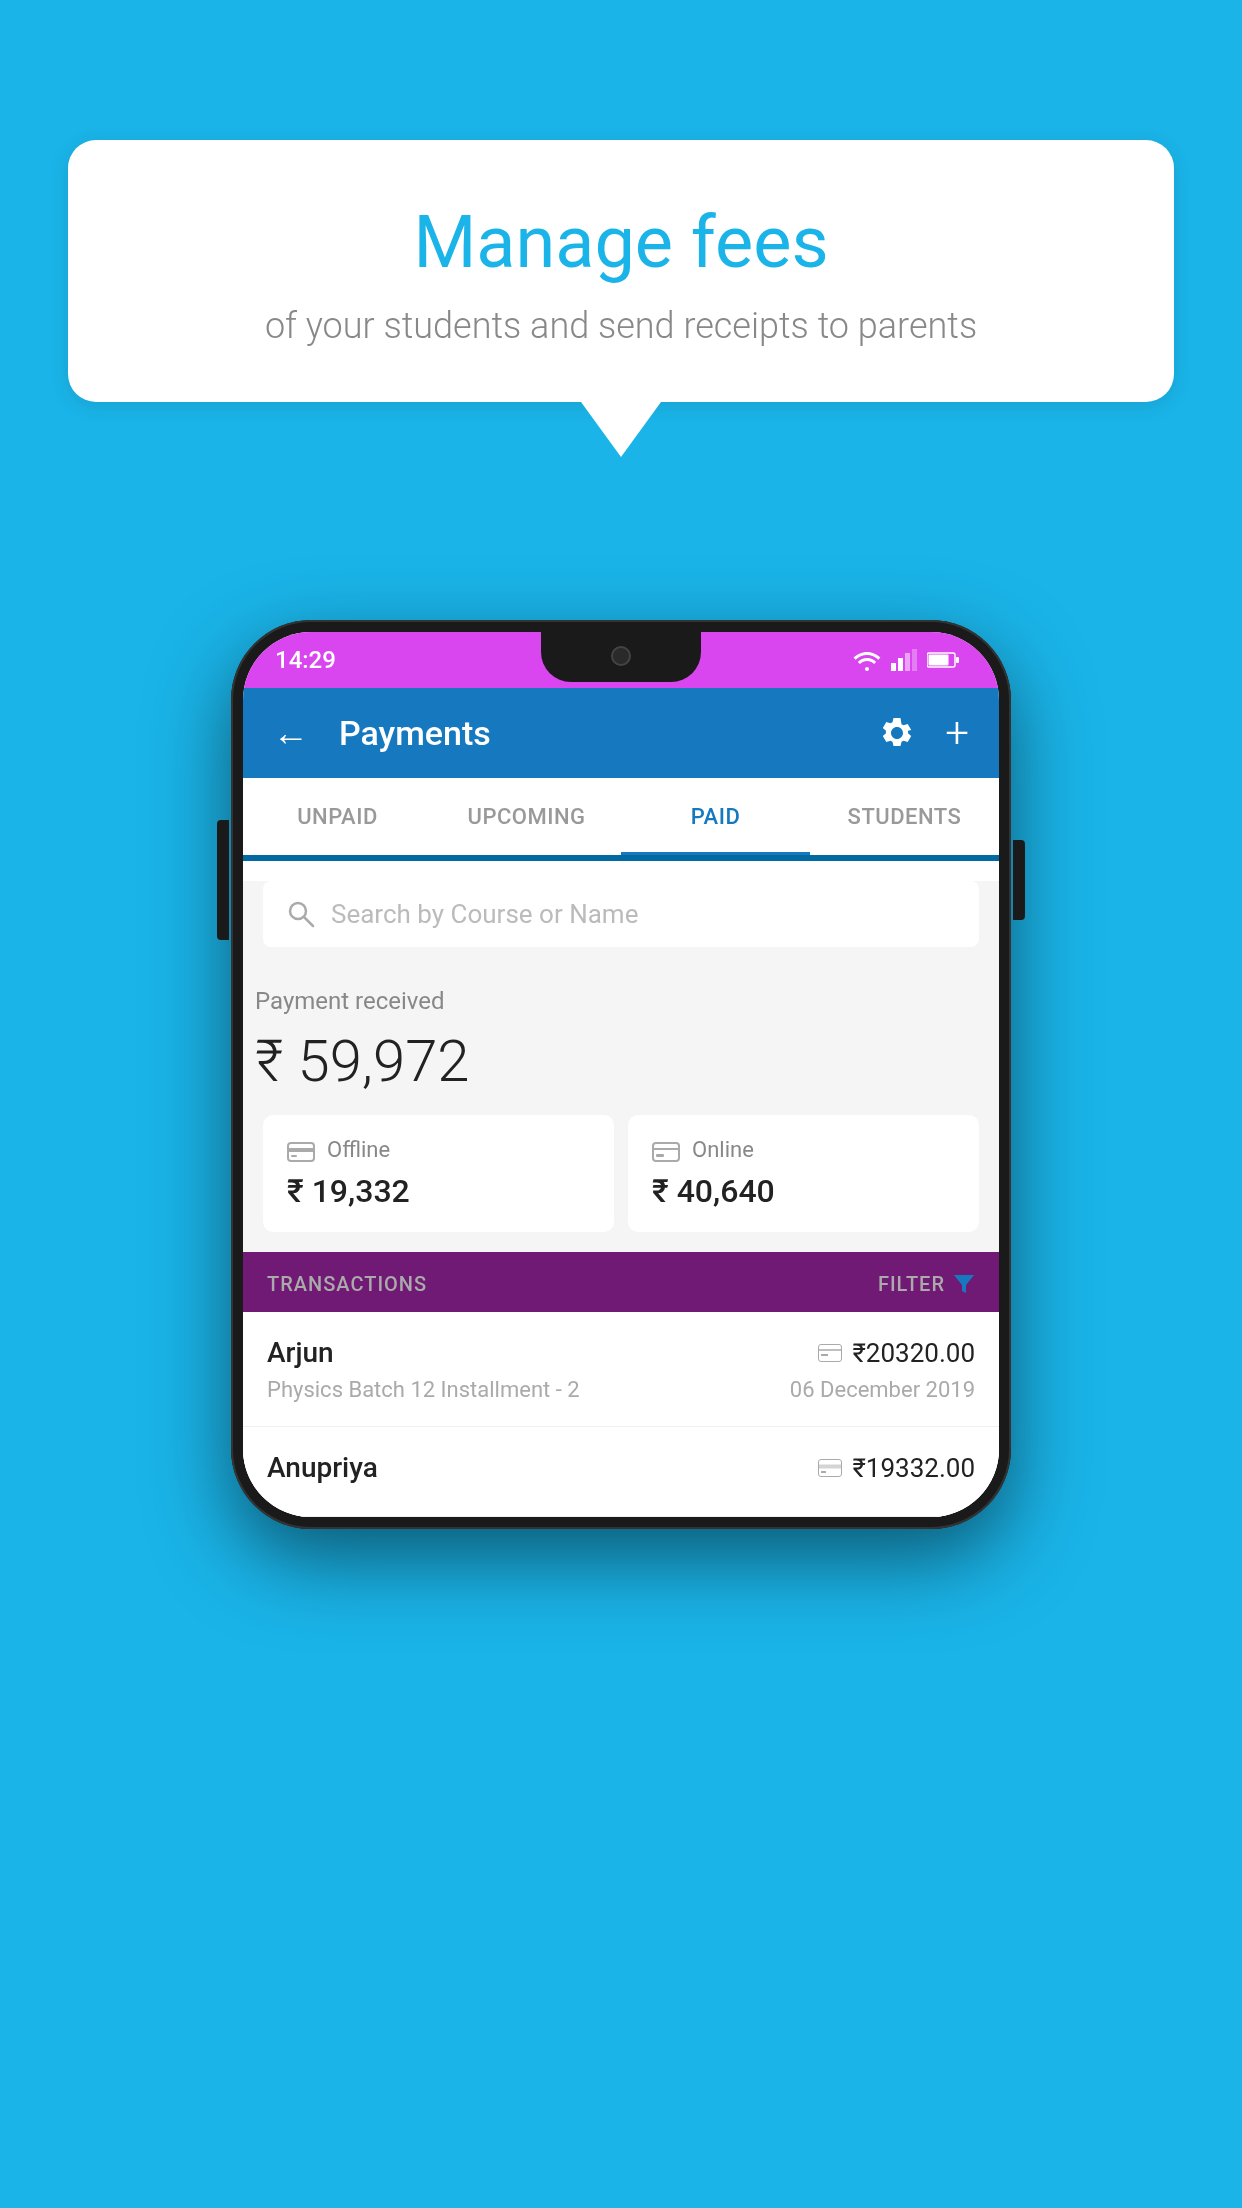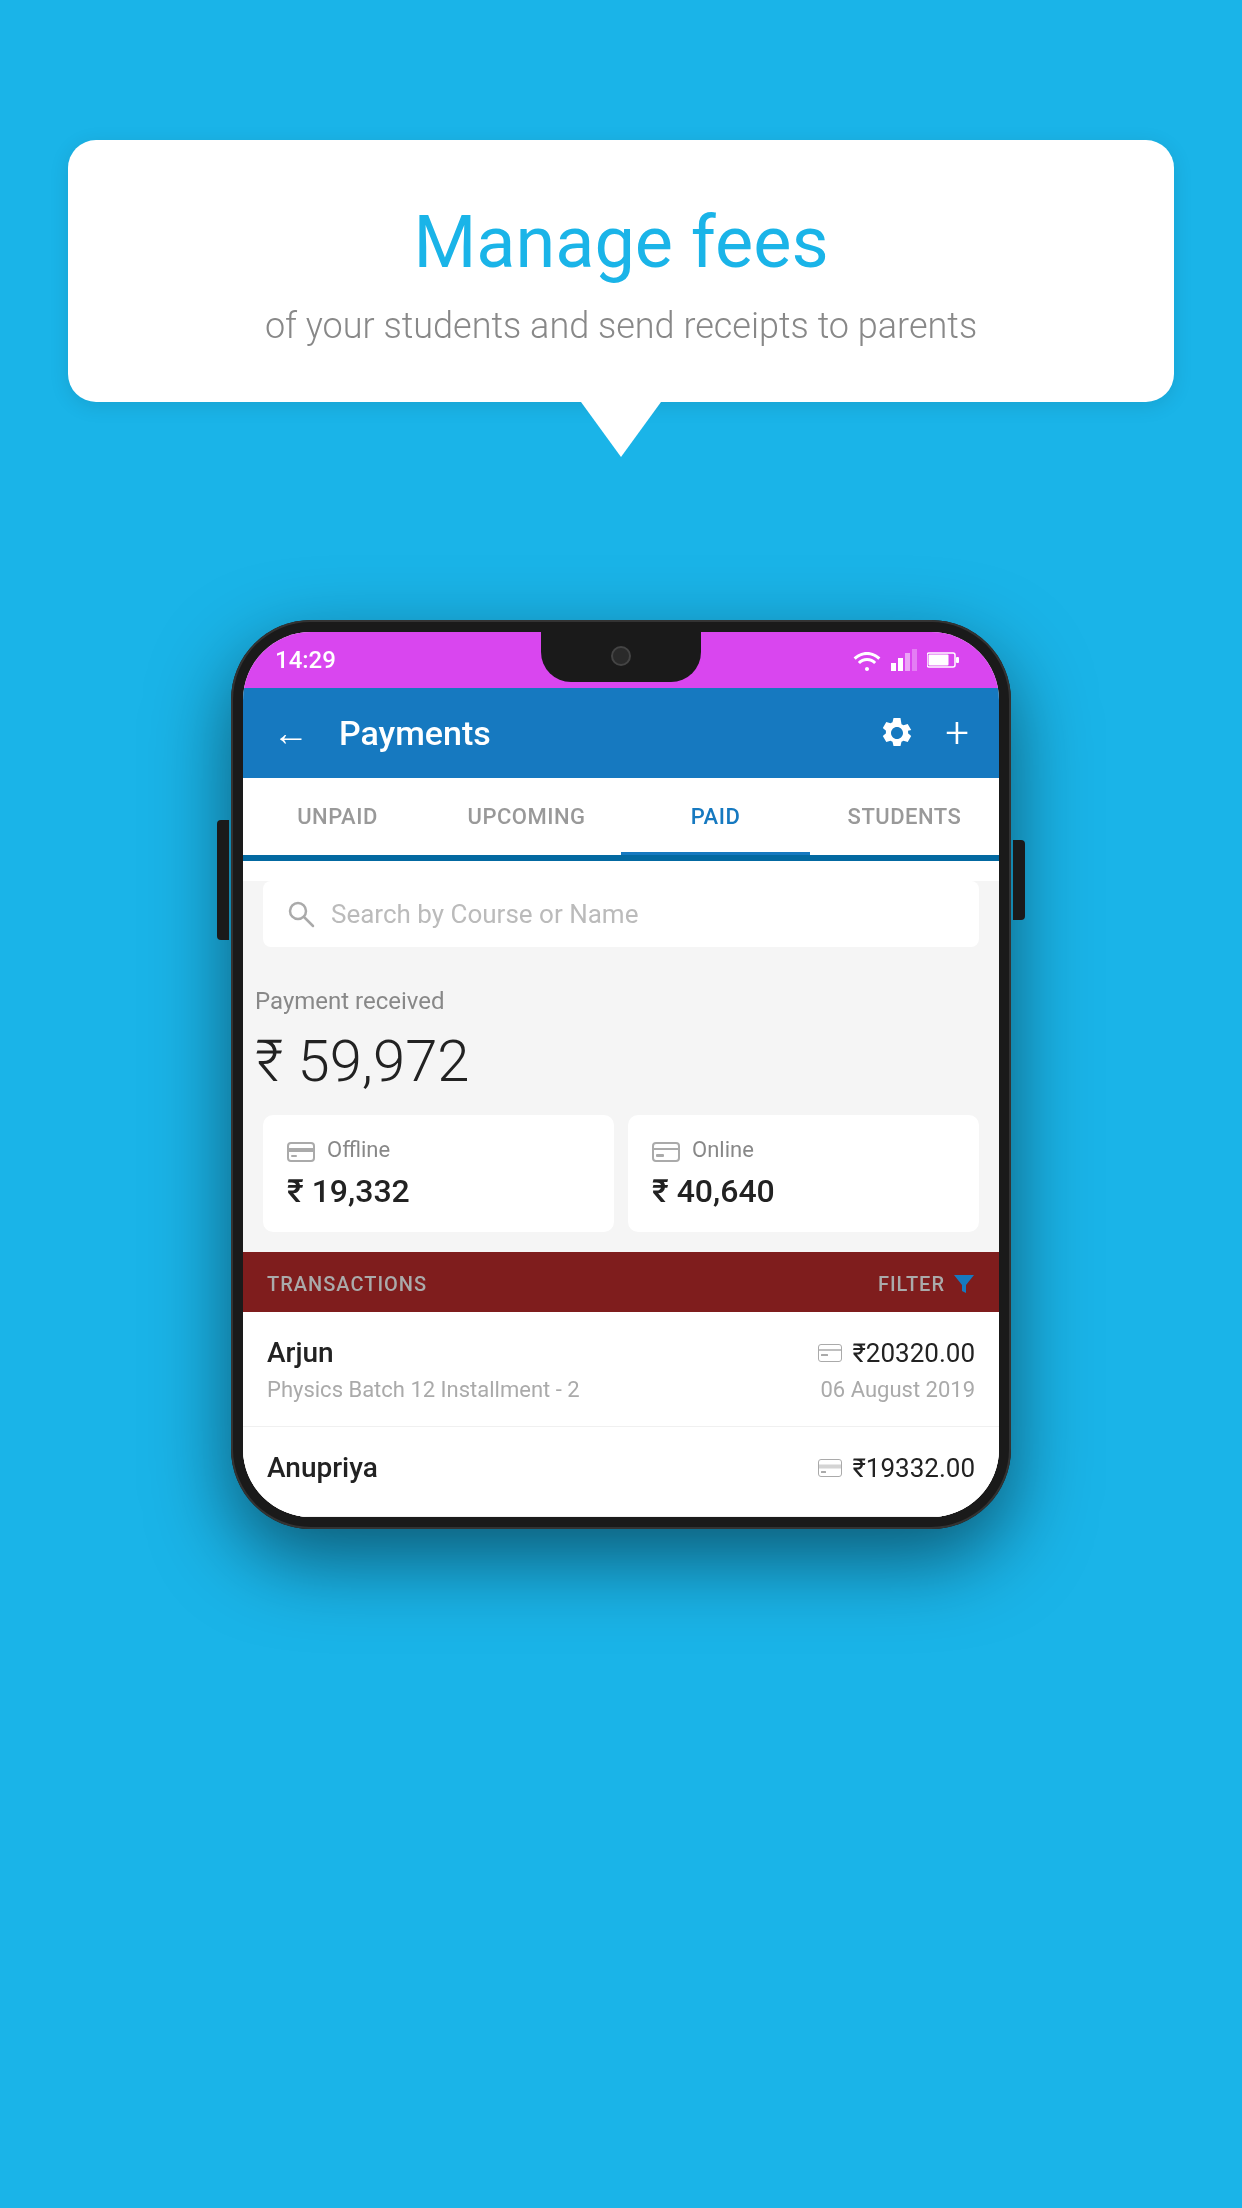--- a/index.html
+++ b/index.html
@@ -281,21 +281,21 @@
       font-weight: 500;
       color: #222;
     }
 
     
     .transactions-header {
       display: flex;
       align-items: center;
       justify-content: space-between;
       padding: 20px 24px 16px;
-      background: #7f1d1d;
+      background: #701a75;
     }
 
     .transactions-label {
       font-size: 20px;
       font-weight: 500;
       color: #aaa;
       letter-spacing: 1px;
     }
 
     .filter-container {
@@ -475,21 +475,21 @@
               <svg width="24" height="18" viewBox="0 0 24 18" fill="none">
                 <rect x="0.5" y="0.5" width="23" height="17" rx="2.5" stroke="#aaa" stroke-width="1"></rect>
                 <line x1="0" y1="6" x2="24" y2="6" stroke="#aaa" stroke-width="1.5"></line>
                 <rect x="3" y="10" width="7" height="2" rx="0.5" fill="#aaa"></rect>
               </svg>
               <span class="transaction-amount">₹20320.00</span>
             </div>
           </div>
           <div class="transaction-bottom">
             <span class="transaction-course">Physics Batch 12 Installment - 2</span>
-            <span class="transaction-date">06 August 2019</span>
+            <span class="transaction-date">06 December 2019</span>
           </div>
         </div>
 
         <div class="transaction-row">
           <div class="transaction-top">
             <span class="transaction-name">Anupriya</span>
             <div class="transaction-amount-container">
               <svg width="24" height="18" viewBox="0 0 24 18" fill="none">
                 <rect x="0.5" y="0.5" width="23" height="17" rx="2.5" stroke="#aaa" stroke-width="1"></rect>
                 <rect x="0.5" y="5.5" width="23" height="4" fill="#aaa" opacity="0.5"></rect>

